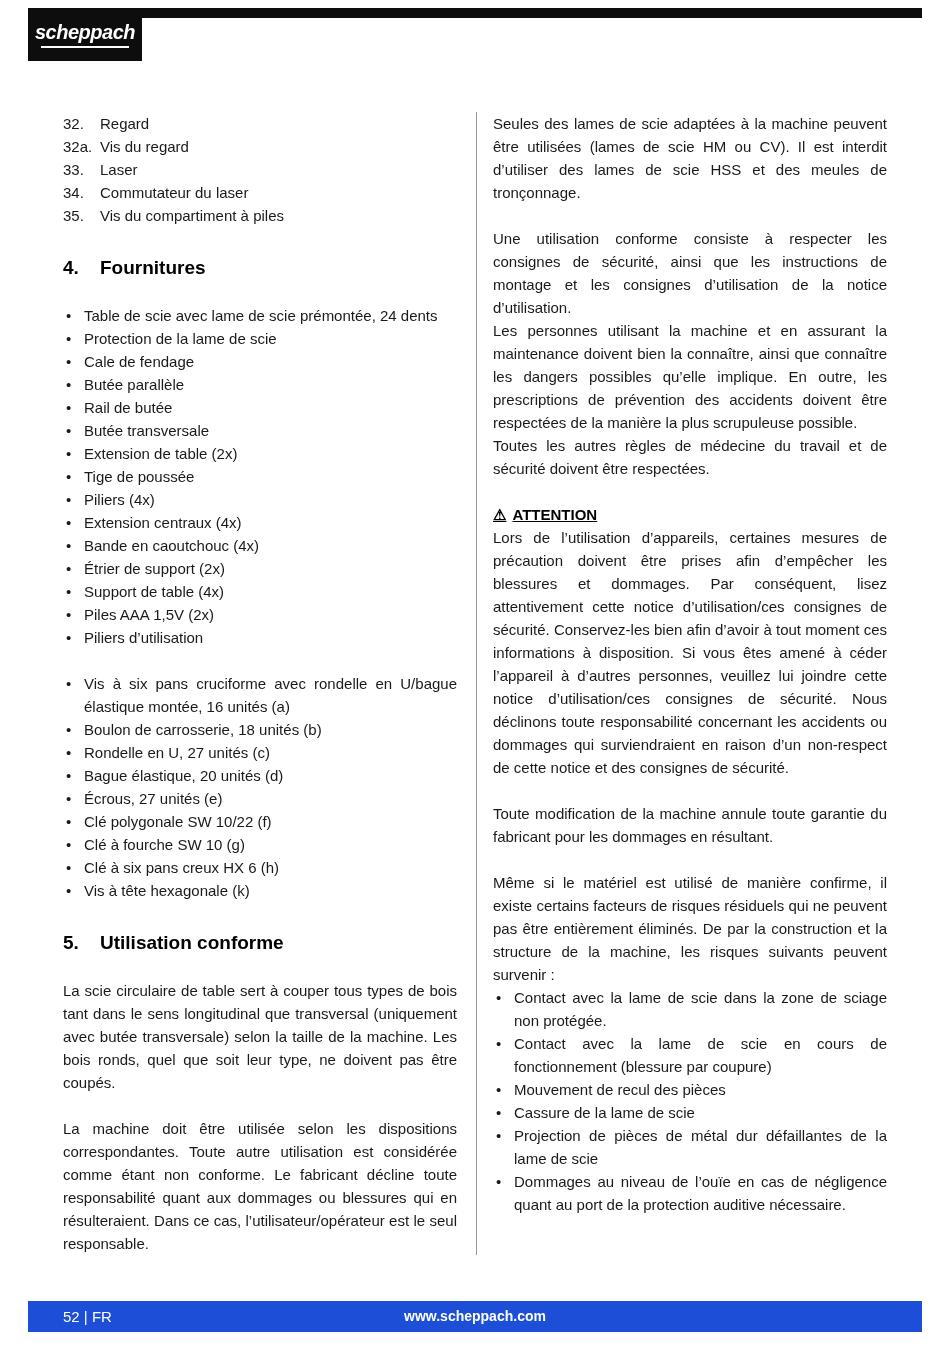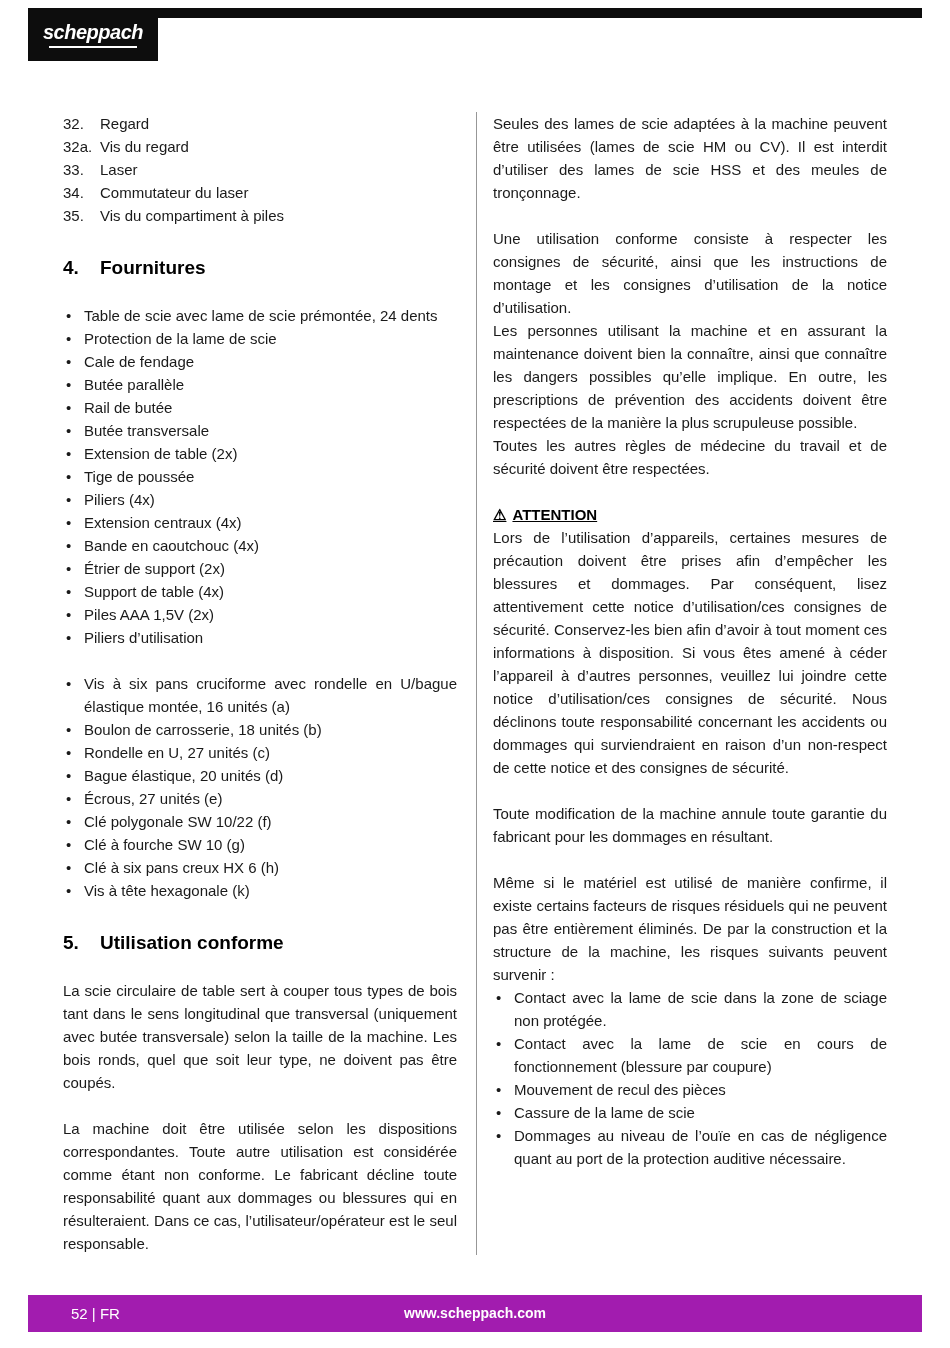--- a/index.html
+++ b/index.html
@@ -21,21 +21,21 @@
   
   .top-rule {
     position: absolute;
     top: 8px; left: 28px; right: 28px;
     height: 10px;
     background: #0d0d0d;
   }
   .logo-box {
     position: absolute;
     top: 8px; left: 28px;
-    width: 130px; height: 53px;
+    width: 114px; height: 53px;
     background: #0d0d0d;
     display: flex;
     flex-direction: column;
     align-items: center;
     justify-content: center;
   }
   .logo-text {
     color: #ffffff;
     font-style: italic;
     font-weight: bold;
@@ -106,26 +106,25 @@
     font-weight: bold;
     color: #000000;
     text-decoration: underline;
   }
   .warn-icon { margin-right: 6px; font-weight: bold; }
 
   
   .footer-bar {
     position: absolute;
     left: 28px; right: 28px; bottom: 16px;
-    height: 37px;
-    background: #a21caf;
+    height: 31px;
+    background: #1d4ed8;
     color: #ffffff;
     display: flex;
     align-items: center;
-    padding-left: 8px;
   }
   .footer-page { margin-left: 35px; font-size: 15px; }
   .footer-site {
     position: absolute;
     left: 50%;
     transform: translateX(-50%);
     font-weight: bold;
     font-size: 14px;
   }
 </style>
@@ -227,20 +226,21 @@
       <p>Lors de l’utilisation d’appareils, certaines mesures de précaution doivent être prises afin d’empêcher les blessures et dommages. Par conséquent, lisez attentivement cette notice d’utilisation/ces consignes de sécurité. Conservez-les bien afin d’avoir à tout moment ces informations à disposition. Si vous êtes amené à céder l’appareil à d’autres personnes, veuillez lui joindre cette notice d’utilisation/ces consignes de sécurité. Nous déclinons toute responsabilité concernant les accidents ou dommages qui surviendraient en raison d’un non-respect de cette notice et des consignes de sécurité.</p>
 
       <p class="gap">Toute modification de la machine annule toute garantie du fabricant pour les dommages en résultant.</p>
       <p class="gap">Même si le matériel est utilisé de manière confirme, il existe certains facteurs de risques résiduels qui ne peuvent pas être entièrement éliminés. De par la construction et la structure de la machine, les risques suivants peuvent survenir :</p>
 
       <ul class="bullets">
         <li>Contact avec la lame de scie dans la zone de sciage non protégée.</li>
         <li>Contact avec la lame de scie en cours de fonctionnement (blessure par coupure)</li>
         <li>Mouvement de recul des pièces</li>
         <li>Cassure de la lame de scie</li>
+        <li>Projection de pièces de métal dur défaillantes de la lame de scie</li>
         <li>Dommages au niveau de l’ouïe en cas de négligence quant au port de la protection auditive nécessaire.</li>
       </ul>
 
     </div>
   </div>
 
   <div class="footer-bar">
     <span class="footer-page">52 | FR</span>
     <span class="footer-site">www.scheppach.com</span>
   </div>

